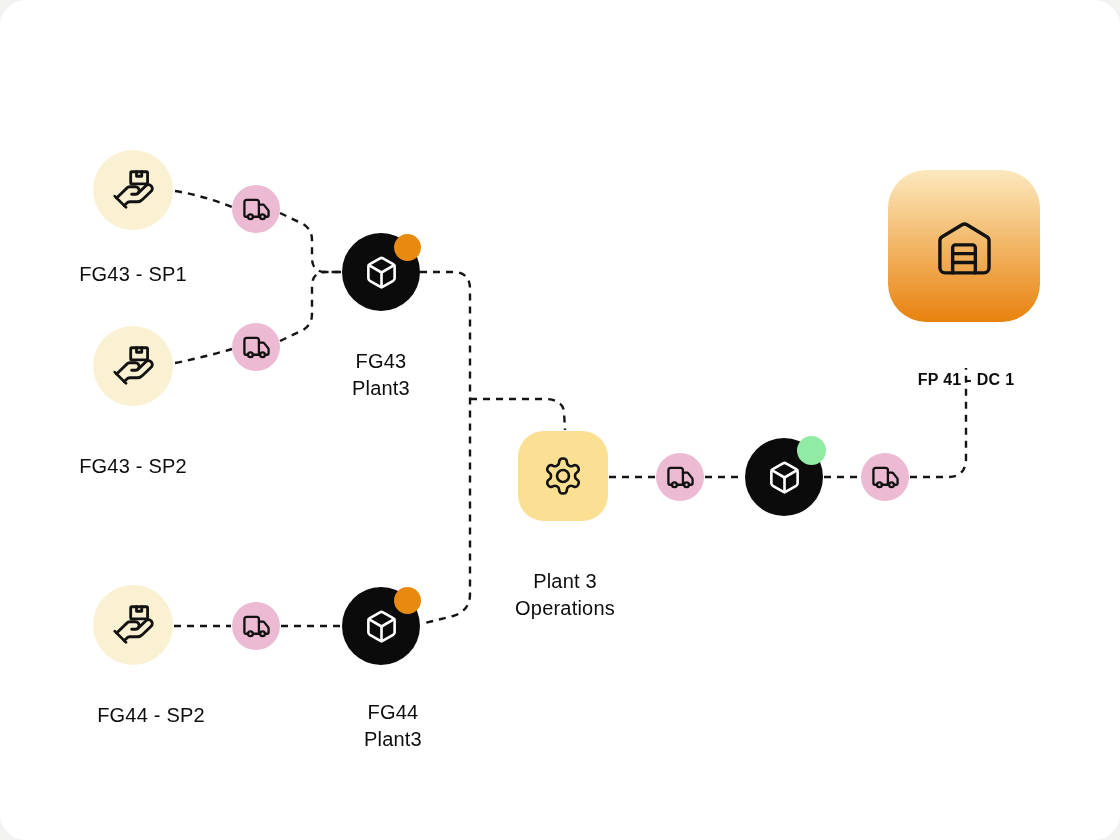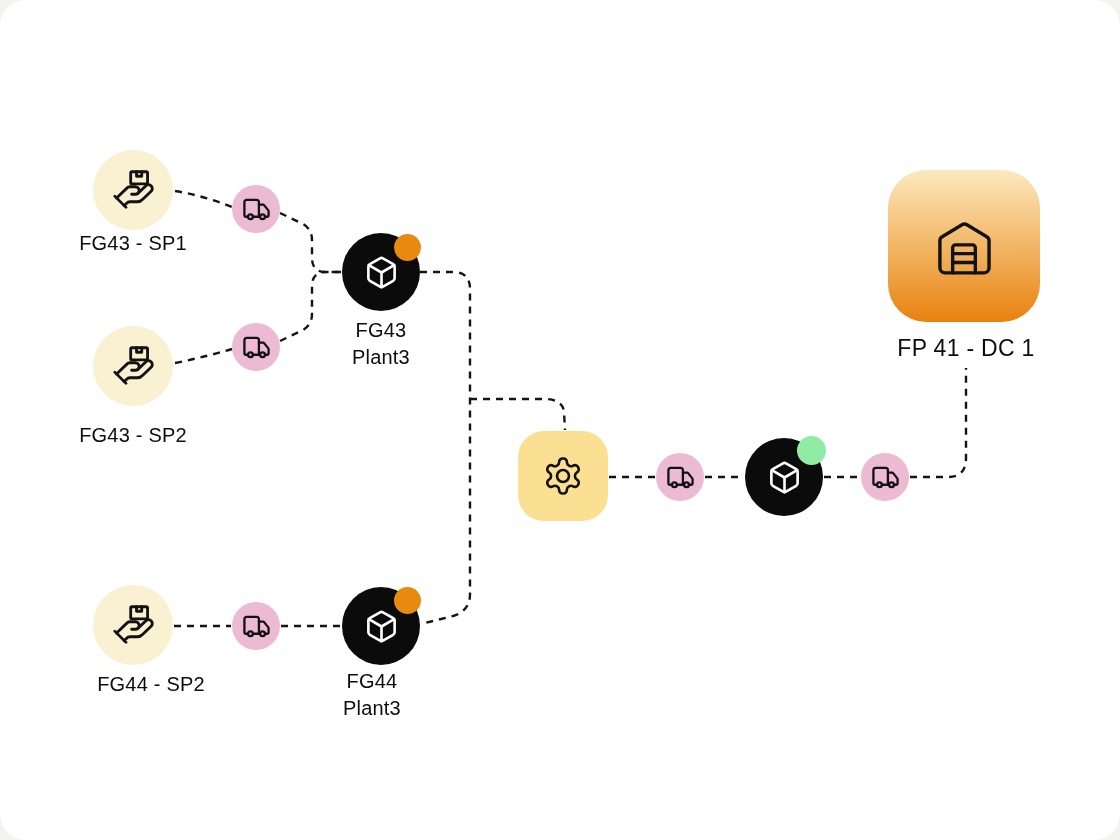--- a/index.html
+++ b/index.html
@@ -46,22 +46,23 @@
   .dot-green{width:29px;height:29px;background:var(--status-green,#90EBA5);}
   .node-label{
     position:absolute;
     transform:translateX(-50%);
     text-align:center;
     color:#0d0d0d;
     font-size:20px;
     line-height:27px;
     letter-spacing:.2px;
     white-space:nowrap;
-  }
-  .dc-label{font-size:23px;font-weight:400;letter-spacing:.3px;}
+    margin-top:31px;
+  }
+  .dc-label{font-size:16px;font-weight:700;letter-spacing:.3px;}
   .icon{display:flex;align-items:center;justify-content:center;}
   .icon svg{display:block;stroke:currentColor;fill:none;stroke-linecap:round;stroke-linejoin:round;}
 </style>
 </head>
 <body>
 
 <div class="canvas">
 
   <svg class="edges" viewBox="0 0 1120 840">
     <path d="M175 191 Q205 196 232 207"></path>
@@ -171,32 +172,36 @@
   <div class="node circle plant" style="left:342px;top:587px">
     <span class="icon">
       <svg width="35" height="35" viewBox="0 0 24 24" stroke-width="1.8">
         <path d="M21 8a2 2 0 0 0-1-1.73l-7-4a2 2 0 0 0-2 0l-7 4A2 2 0 0 0 3 8v8a2 2 0 0 0 1 1.73l7 4a2 2 0 0 0 2 0l7-4A2 2 0 0 0 21 16Z"></path>
         <path d="m3.3 7 8.7 5 8.7-5"></path>
         <path d="M12 22V12"></path>
       </svg>
     </span>
   </div>
   <span class="status-dot dot-orange" style="left:394px;top:587px"></span>
-  <div class="node-label" style="left:372px;top:668px">
+  <div class="node-label" style="left:393px;top:668px">
     <div>FG44</div>
     <div>Plant3</div>
   </div>
 
   <div class="node sq-ops" style="left:518px;top:431px">
     <span class="icon">
       <svg width="42" height="42" viewBox="0 0 24 24" stroke-width="1.5">
         <path d="M12.22 2h-.44a2 2 0 0 0-2 2v.18a2 2 0 0 1-1 1.73l-.43.25a2 2 0 0 1-2 0l-.15-.08a2 2 0 0 0-2.73.73l-.22.38a2 2 0 0 0 .73 2.73l.15.1a2 2 0 0 1 1 1.72v.51a2 2 0 0 1-1 1.74l-.15.09a2 2 0 0 0-.73 2.73l.22.38a2 2 0 0 0 2.73.73l.15-.08a2 2 0 0 1 2 0l.43.25a2 2 0 0 1 1 1.73V20a2 2 0 0 0 2 2h.44a2 2 0 0 0 2-2v-.18a2 2 0 0 1 1-1.73l.43-.25a2 2 0 0 1 2 0l.15.08a2 2 0 0 0 2.73-.73l.22-.39a2 2 0 0 0-.73-2.73l-.15-.08a2 2 0 0 1-1-1.74v-.5a2 2 0 0 1 1-1.74l.15-.09a2 2 0 0 0 .73-2.73l-.22-.38a2 2 0 0 0-2.73-.73l-.15.08a2 2 0 0 1-2 0l-.43-.25a2 2 0 0 1-1-1.73V4a2 2 0 0 0-2-2z"></path>
         <circle cx="12" cy="12" r="3.4"></circle>
       </svg>
     </span>
+  </div>
+  <div class="node-label" style="left:565px;top:537px">
+    <div>Plant 3</div>
+    <div>Operations</div>
   </div>
 
   <div class="node circle transport" style="left:656px;top:453px">
     <span class="icon">
       <svg width="29" height="29" viewBox="0 0 24 24" stroke-width="1.9">
         <path d="M14 18V6a2 2 0 0 0-2-2H4a2 2 0 0 0-2 2v11a1 1 0 0 0 1 1h2"></path>
         <path d="M15 18H9"></path>
         <path d="M19 18h2a1 1 0 0 0 1-1v-3.65a1 1 0 0 0-.22-.62l-3.48-4.35A1 1 0 0 0 17.52 8H14"></path>
         <circle cx="17" cy="18" r="2"></circle>
           <circle cx="7" cy="18" r="2"></circle>

